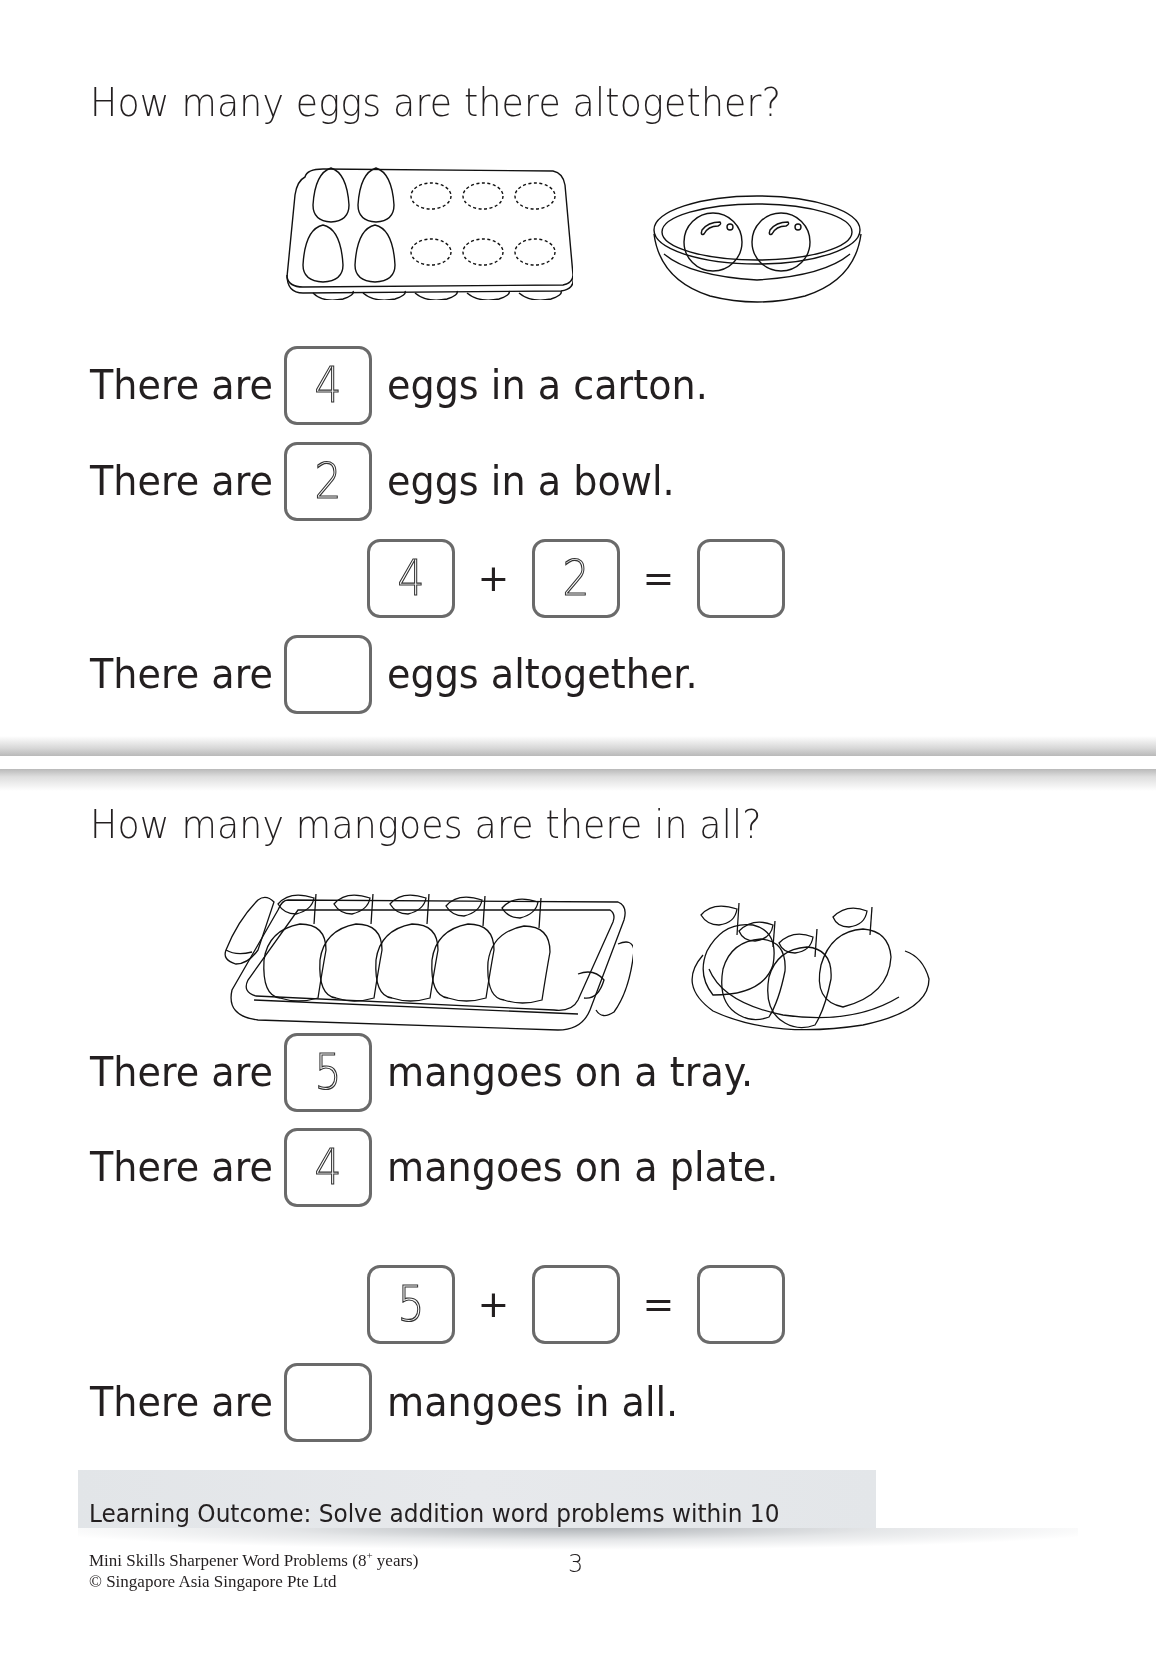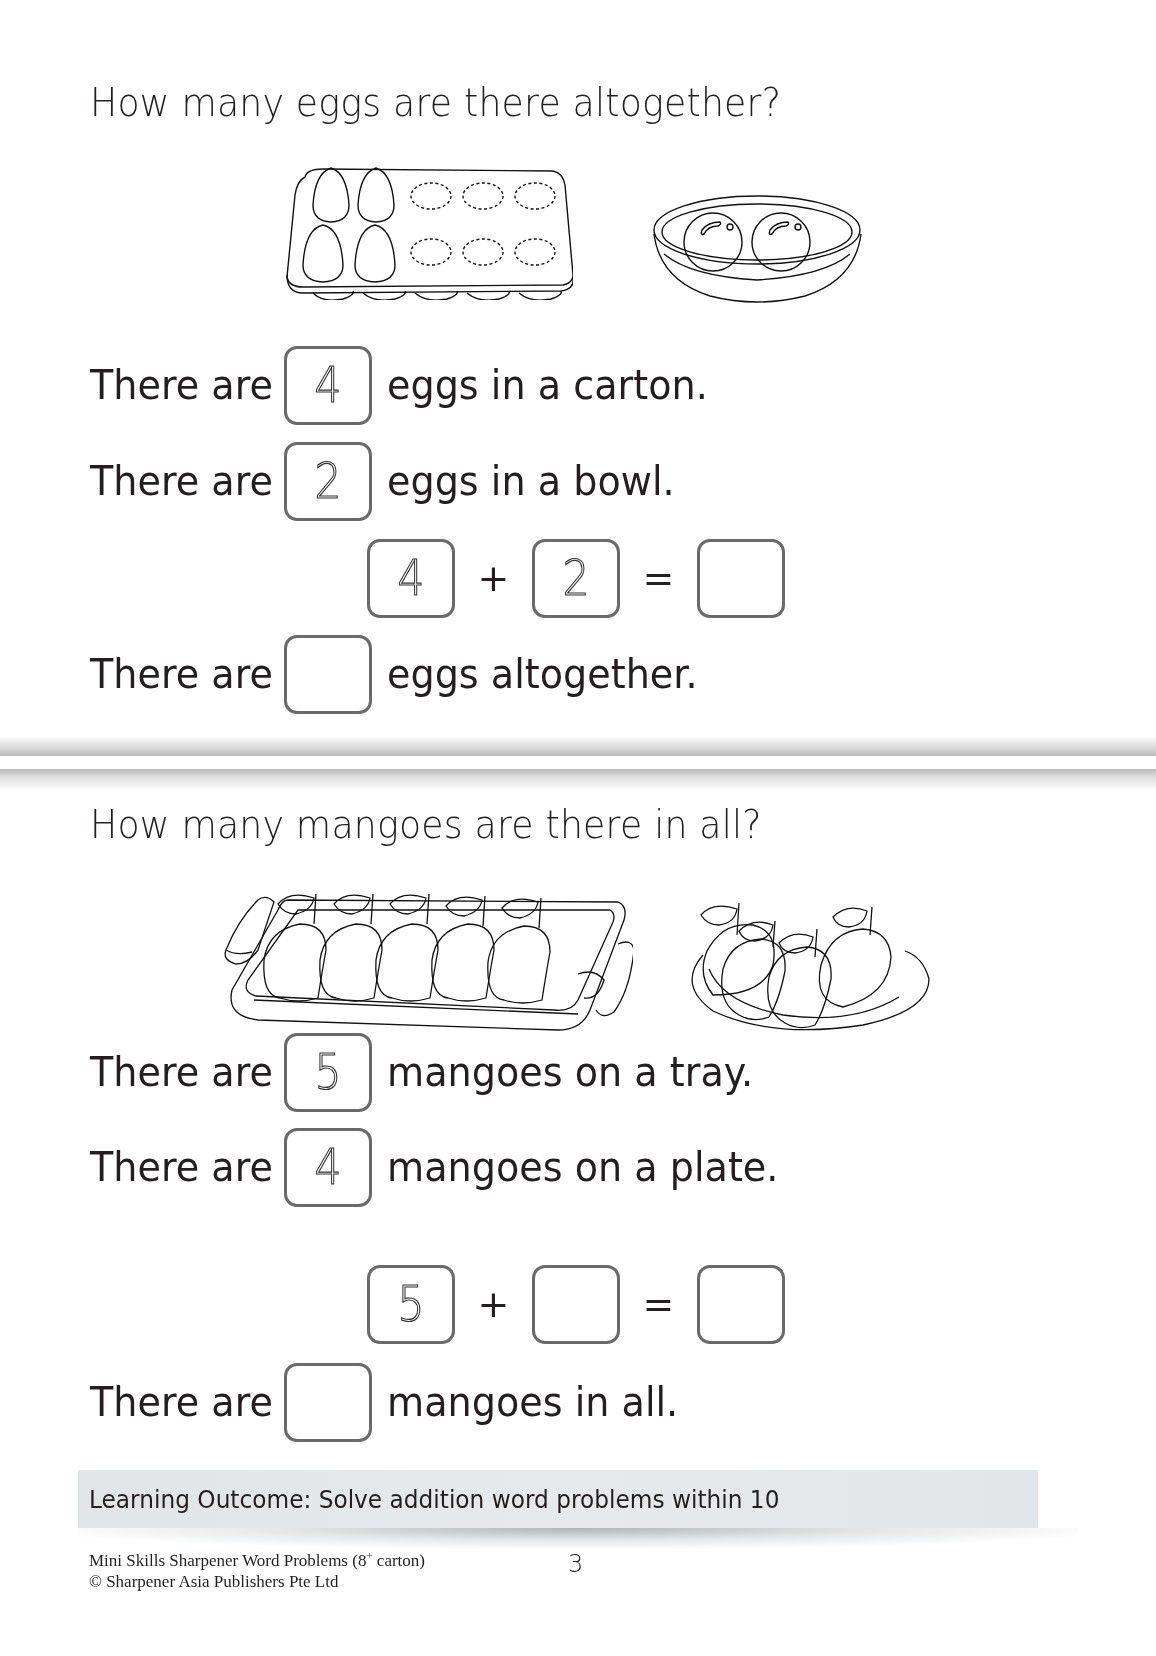--- a/index.html
+++ b/index.html
@@ -68,23 +68,23 @@
     background: linear-gradient(to bottom, #b9b9b9 0%, rgba(200,200,200,0.6) 35%, rgba(230,230,230,0) 100%);
   }
 
   .illus svg { display: block; }
 
   .banner-shadow {
     position: absolute; left: 78px; top: 1528px; width: 1000px; height: 22px;
     background: radial-gradient(ellipse 55% 100% at 50% 0%, rgba(150,155,160,0.75) 0%, rgba(180,185,190,0.35) 55%, rgba(255,255,255,0) 100%);
   }
   .banner {
-    position: absolute; left: 78px; top: 1470px; width: 960px; height: 58px;
+    position: absolute; left: 78px; top: 1470px; width: 798px; height: 58px;
     background: linear-gradient(to right, #e2e5e8 0%, #e7e9ec 50%, #e3e6e9 100%);
-    display: flex; align-items: center; padding-left: 11px;
+    display: flex; align-items: flex-end; padding-left: 11px;
   }
   .banner .txt {
     font-family: "DejaVu Sans", sans-serif; font-size: 25px; color: #231f20;
     transform: scaleX(0.93); transform-origin: left center; white-space: nowrap;
   }
 
   .footer-line {
     position: absolute; left: 89px;
     font-family: "Liberation Serif", serif; font-size: 17px; color: #231f20; white-space: nowrap;
   }
@@ -284,16 +284,16 @@
     <span class="txt post">mangoes in all.</span>
   </div>
 </section>
 
 <div class="banner-shadow"></div>
 <div class="banner">
   <span class="txt">Learning Outcome: Solve addition word problems within 10</span>
 </div>
 
 <div class="footer-line" style="top:1549px;">
-  <span>Mini Skills Sharpener Word Problems (8</span><sup>+</sup><span> carton)</span>
+  <span>Mini Skills Sharpener Word Problems (8</span><sup>+</sup><span> years)</span>
 </div>
-<div class="footer-line" style="top:1572px;">© Sharpener Asia Publishers Pte Ltd</div>
+<div class="footer-line" style="top:1572px;">© Singapore Asia Singapore Pte Ltd</div>
 <div class="page-number">3</div>
 
 </body></html>

